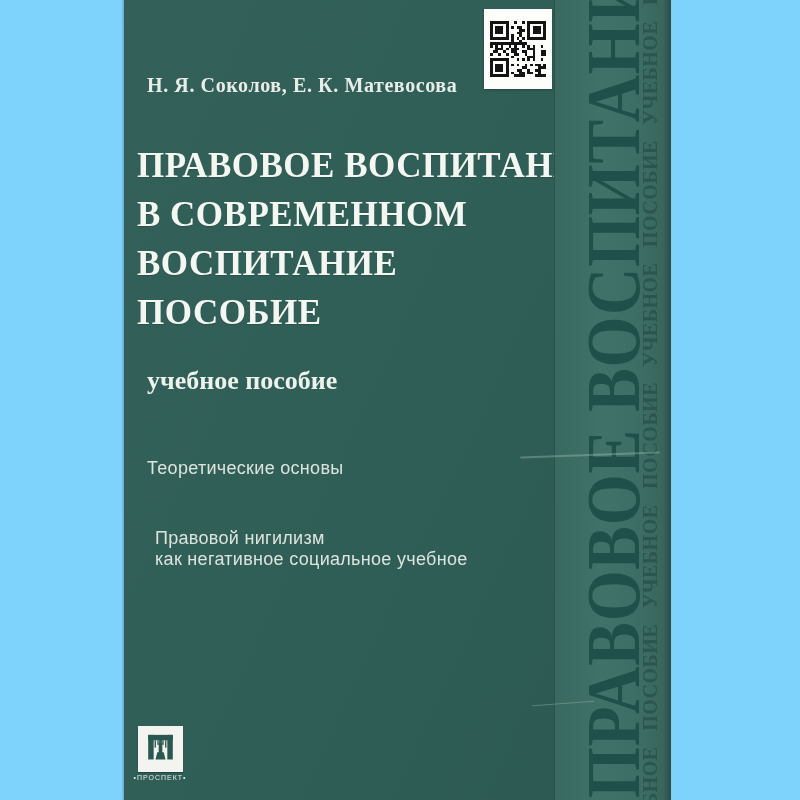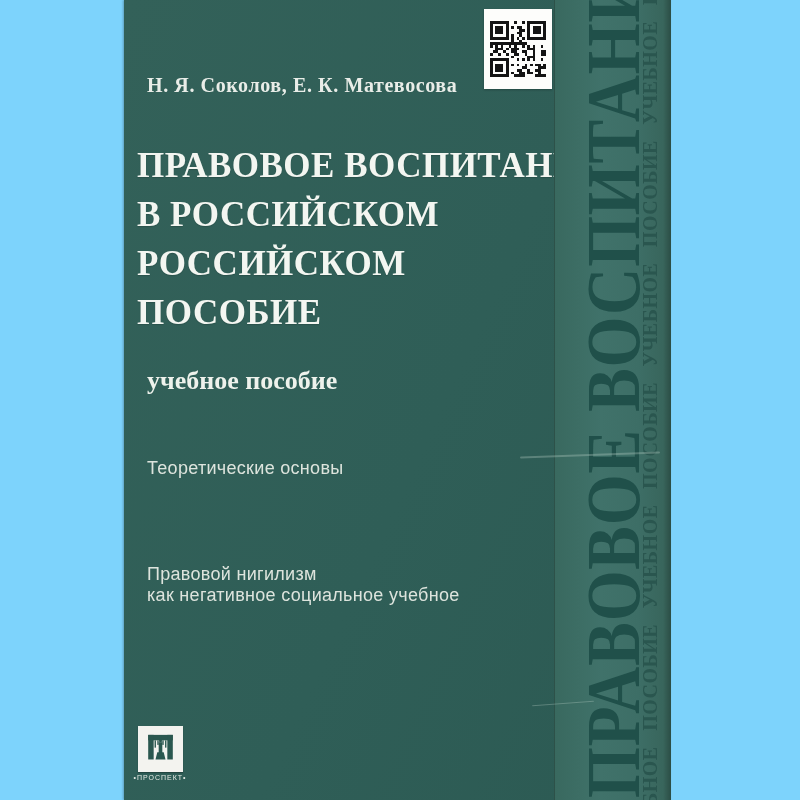--- a/index.html
+++ b/index.html
@@ -23,21 +23,21 @@
   
   .title{position:absolute;left:13px;top:141px;
          font-size:35px;font-weight:bold;line-height:49px;letter-spacing:.5px;color:#f3f6f1;
          text-shadow:0 1px 1px rgba(0,0,0,.15);}
   .subtitle{position:absolute;left:23px;top:366px;
          font-size:26px;font-weight:bold;color:#eef2ec;}
   
   .topic{position:absolute;left:23px;
          font-family:"Liberation Sans", sans-serif;
          font-size:18px;line-height:21px;letter-spacing:.3px;color:#dde4dd;}
-  .topic-1{top:458px;} .topic-2{top:564px;} .topic-3{top:621px;}
+  .topic-1{top:458px;} .topic-2{top:528px;margin-left:8px;} .topic-3{top:621px;}
   
   .logo-box{position:absolute;left:14px;top:726px;width:45px;height:46px;background:#f3f3ef;
             display:flex;align-items:center;justify-content:center;
             box-shadow:0 1px 1px rgba(0,0,0,.25);}
   .logo-box svg{width:41px;height:42px;fill:#2a574f;}
   .publisher-name{position:absolute;left:1px;top:774px;width:70px;text-align:center;
             font-family:"Liberation Sans", sans-serif;
             font-size:7px;letter-spacing:1px;color:#e6ebe5;}
   
   .band{position:absolute;left:430px;top:0;width:117px;height:800px;
@@ -271,22 +271,22 @@
             <rect x="17" y="20" width="1" height="1"></rect>
             <rect x="18" y="20" width="1" height="1"></rect>
             <rect x="19" y="20" width="1" height="1"></rect>
             <rect x="20" y="20" width="1" height="1"></rect>
           </g>
       </svg>
     </div>
 
     <div class="title">
       <div>ПРАВОВОЕ ВОСПИТАНИЕ</div>
-      <div>В РОССИЙСКОМ</div>
-      <div>РОССИЙСКОМ</div>
+      <div>В СОВРЕМЕННОМ</div>
+      <div>ВОСПИТАНИЕ</div>
       <div>ПОСОБИЕ</div>
     </div>
 
     <div class="subtitle">учебное пособие</div>
 
     <div class="topic topic-1">
       <div>Теоретические основы</div>
     </div>
     <div class="topic topic-2">
       <div>Правовой нигилизм</div>

